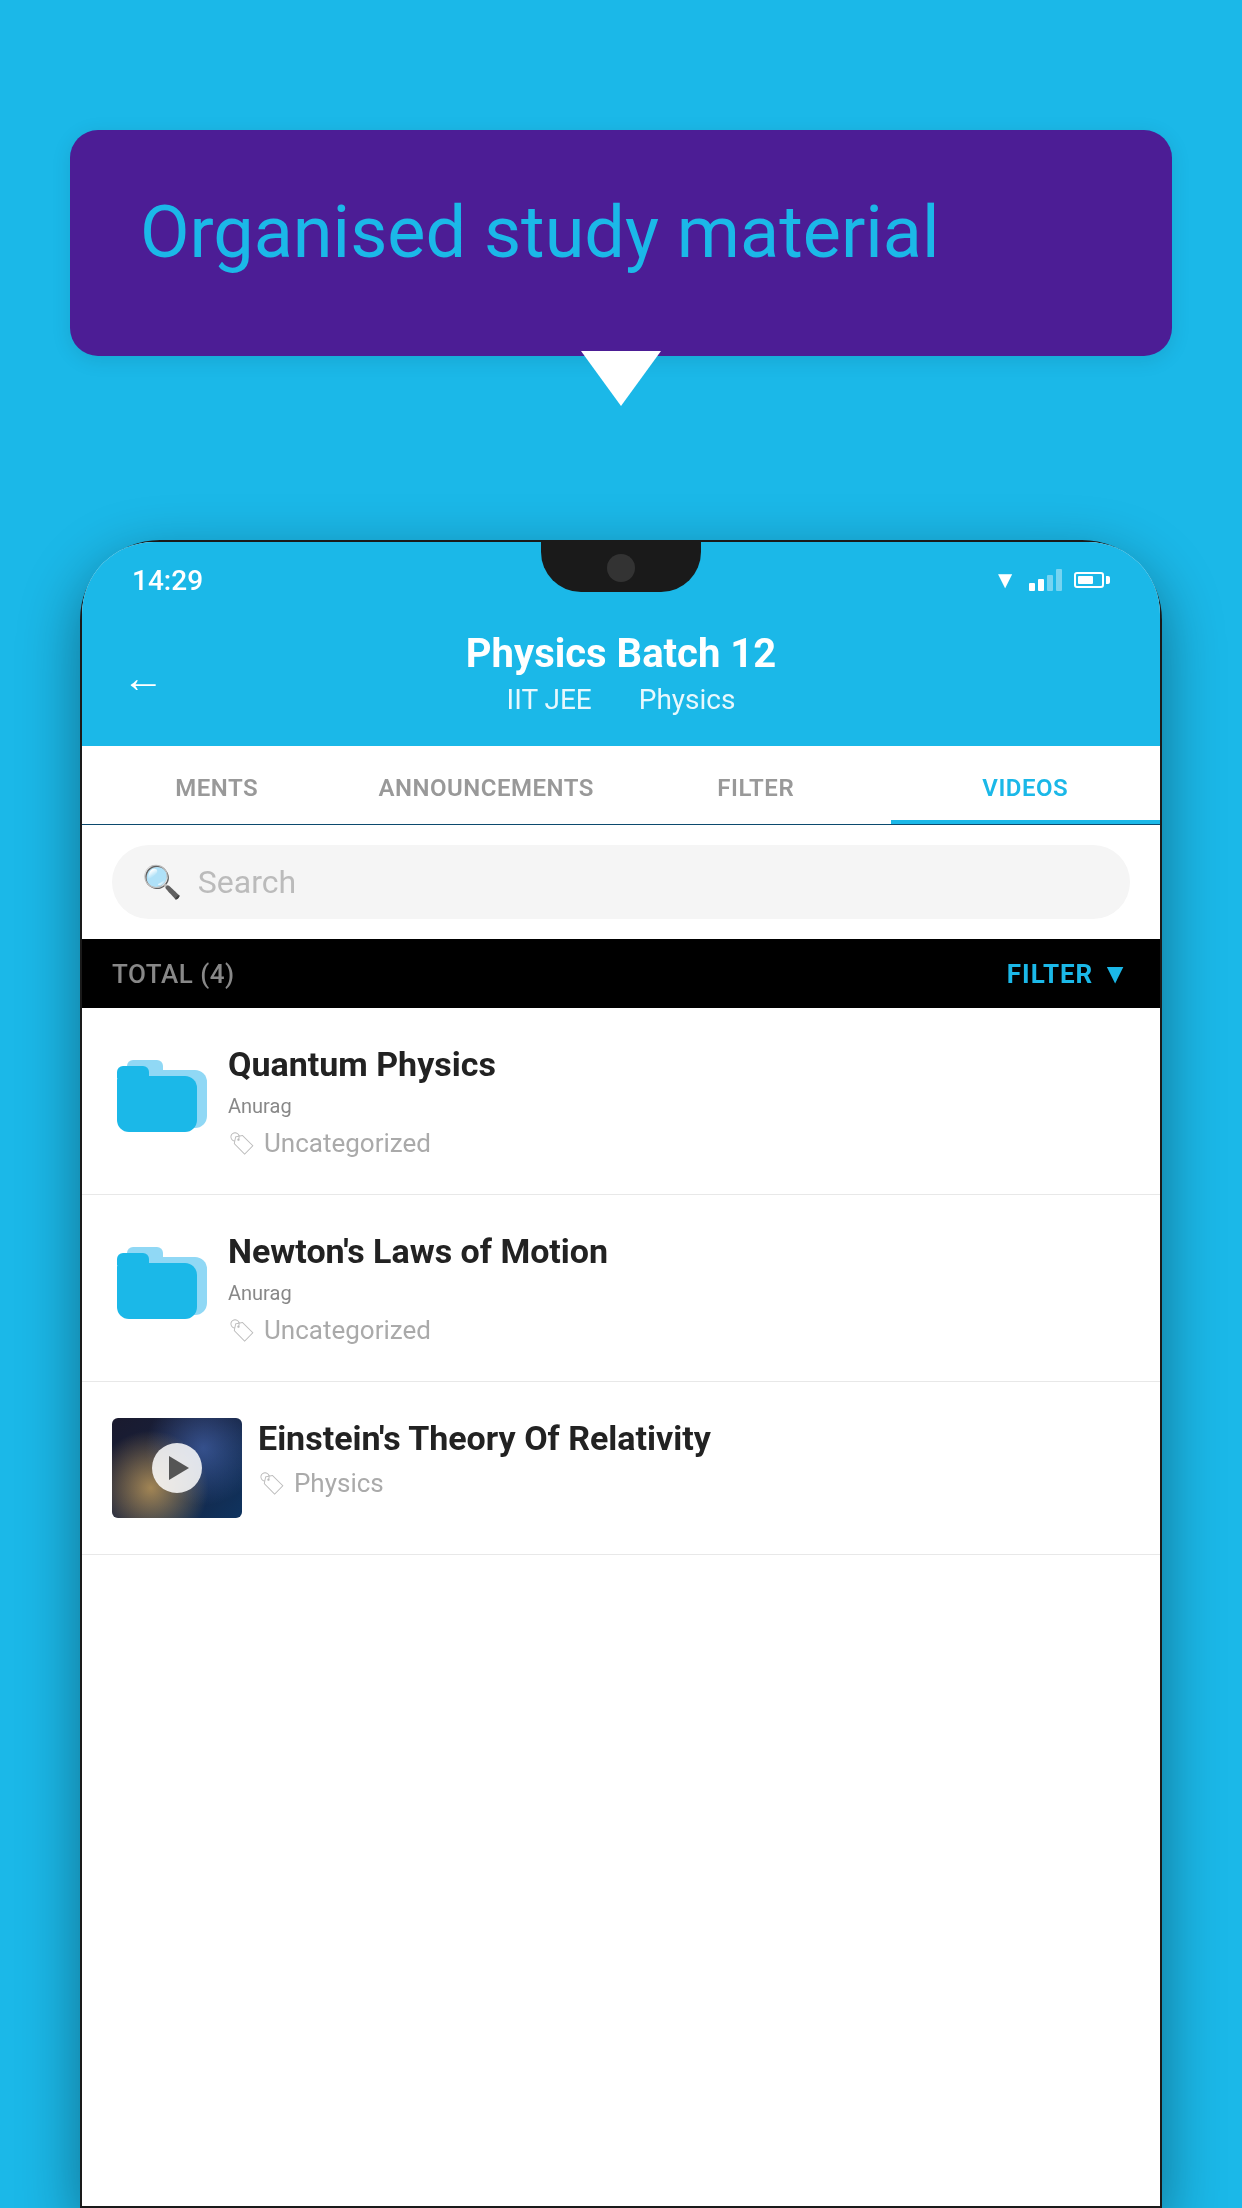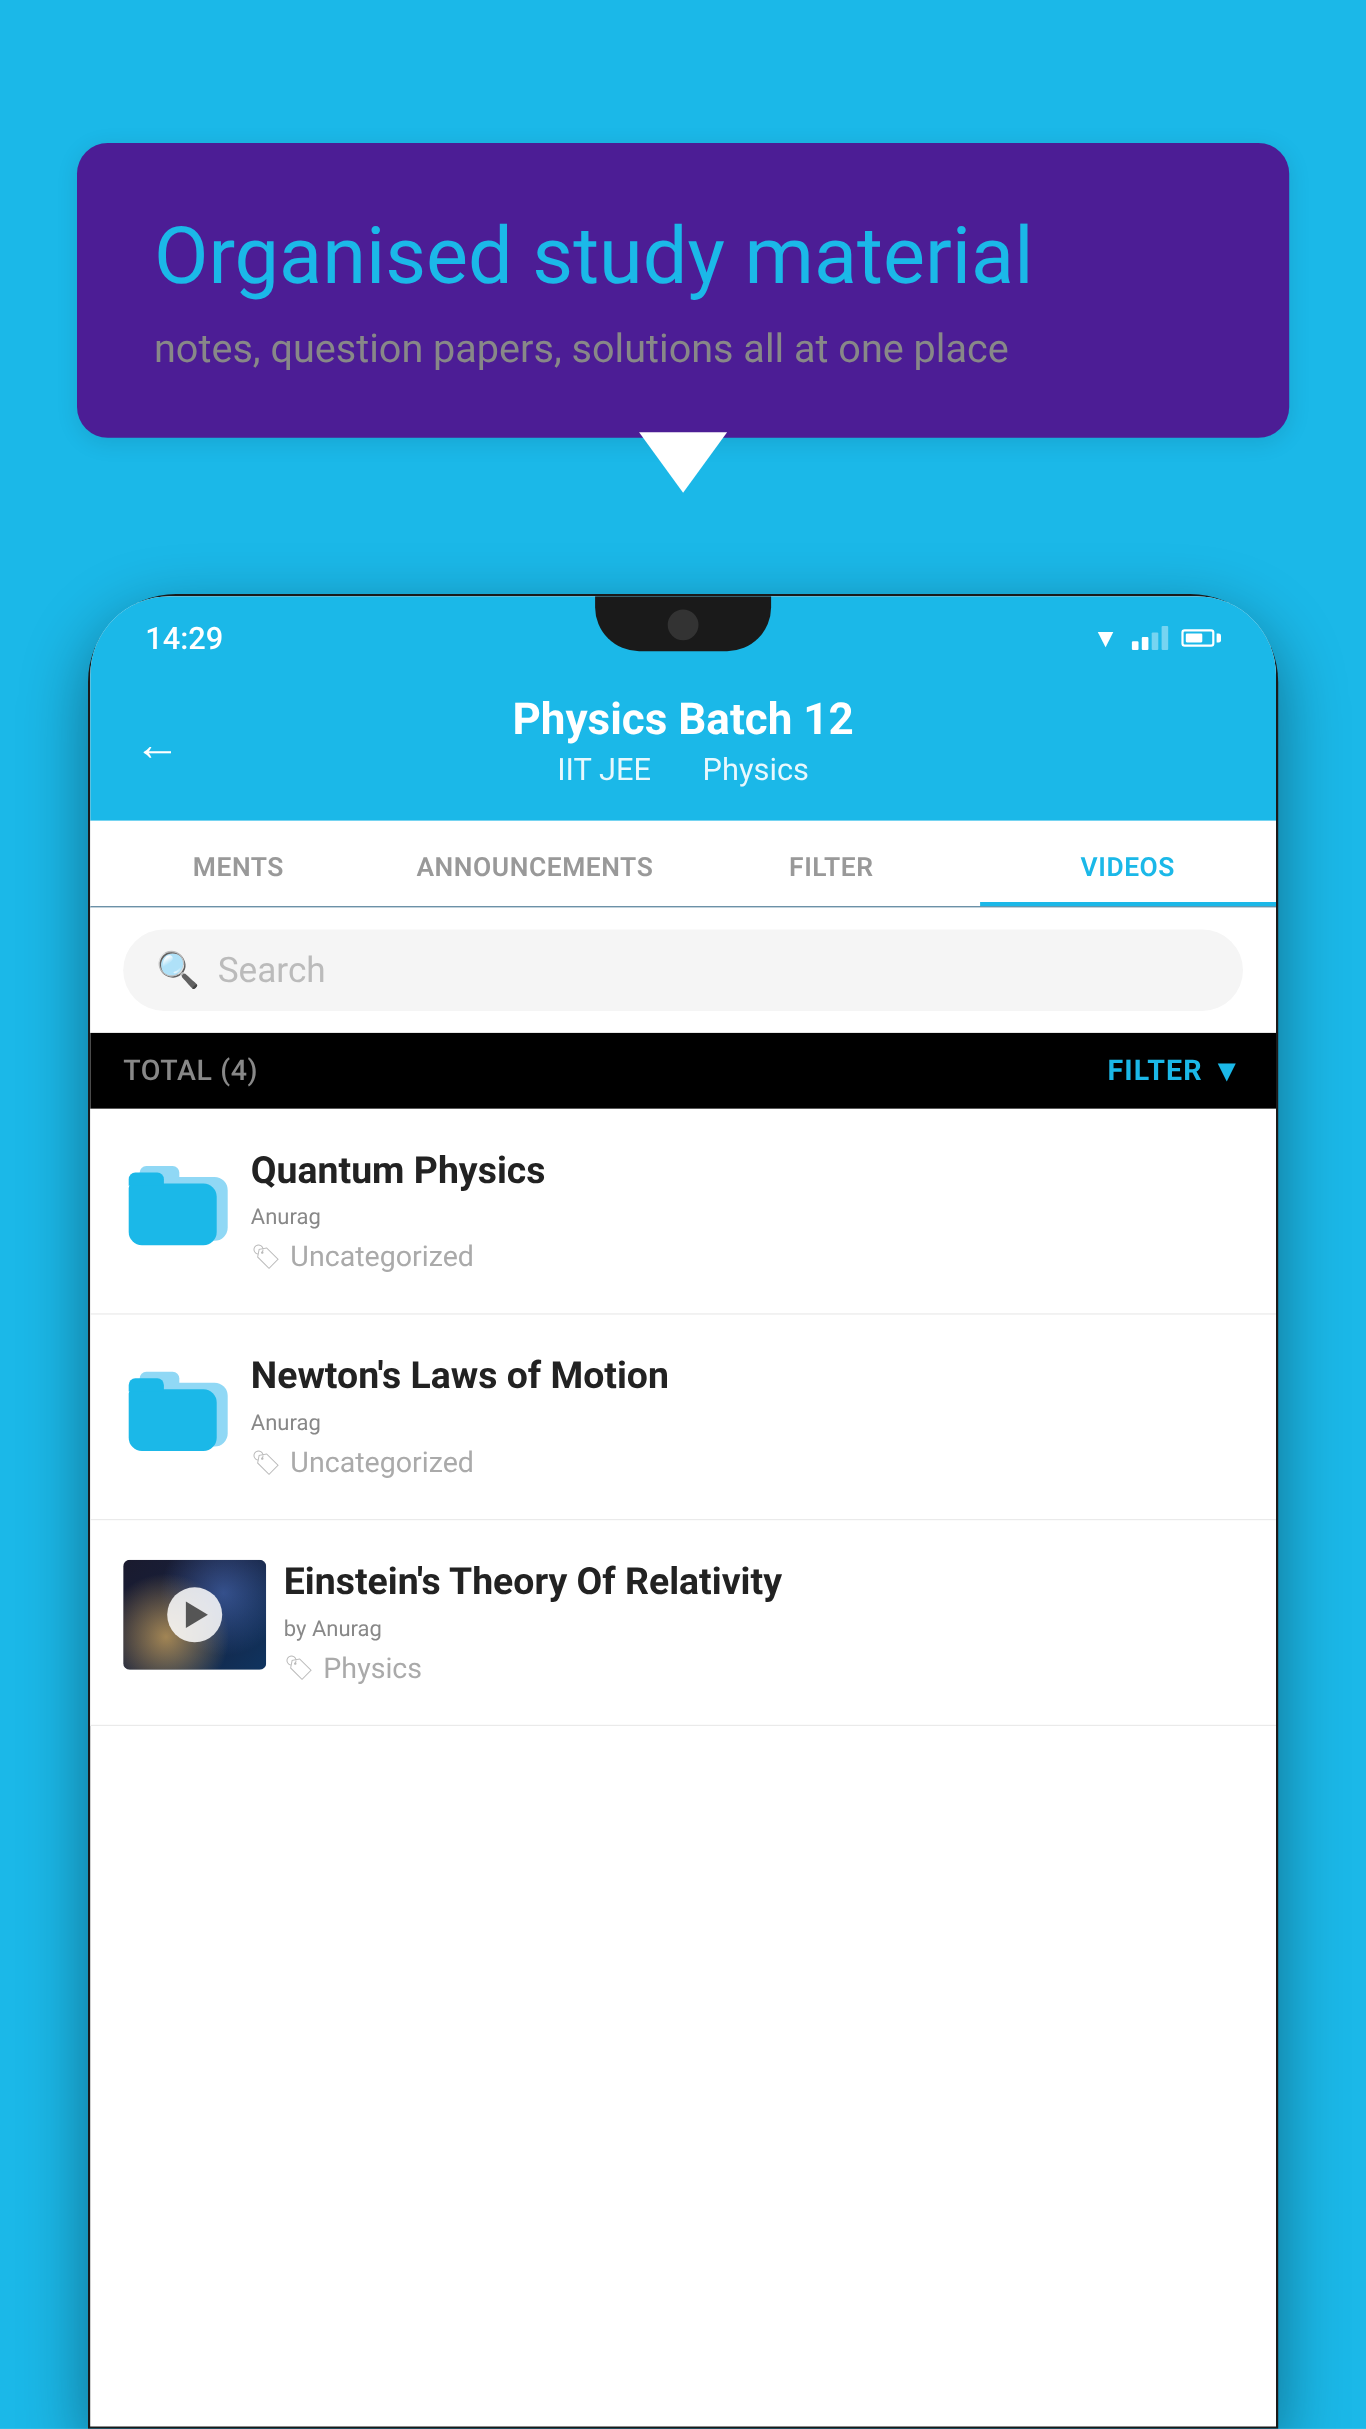--- a/index.html
+++ b/index.html
@@ -441,21 +441,20 @@
     }
   </style>
 </head>
 <body>
 
 <div style="position:absolute;top:0;left:0;width:100%;height:100%;background:#1bb8e8;"></div>
 
 <div class="promo-section">
   <div class="speech-bubble">
     <div class="promo-title">Organised study material</div>
-    <div class="promo-subtitle">notes, question papers, solutions all at one place</div>
   </div>
 </div>
 
 <div class="phone-frame">
   <div class="phone-inner">
 
     <div class="phone-notch">
       <div class="phone-camera"></div>
     </div>
 
@@ -560,21 +559,20 @@
       <div class="video-item">
         <div class="video-thumb">
           <div class="video-thumb-img">
             <div class="play-btn">
               <div class="play-triangle"></div>
             </div>
           </div>
         </div>
         <div class="video-info">
           <div class="video-title">Einstein's Theory Of Relativity</div>
-          <div class="video-author">by Anurag</div>
           <div class="video-tag">
             <span style="color:#bbb;font-size:22px;">🏷</span>
             <span class="tag-text">Physics</span>
           </div>
         </div>
       </div>
 
     </div>
   </div>
 </div>

